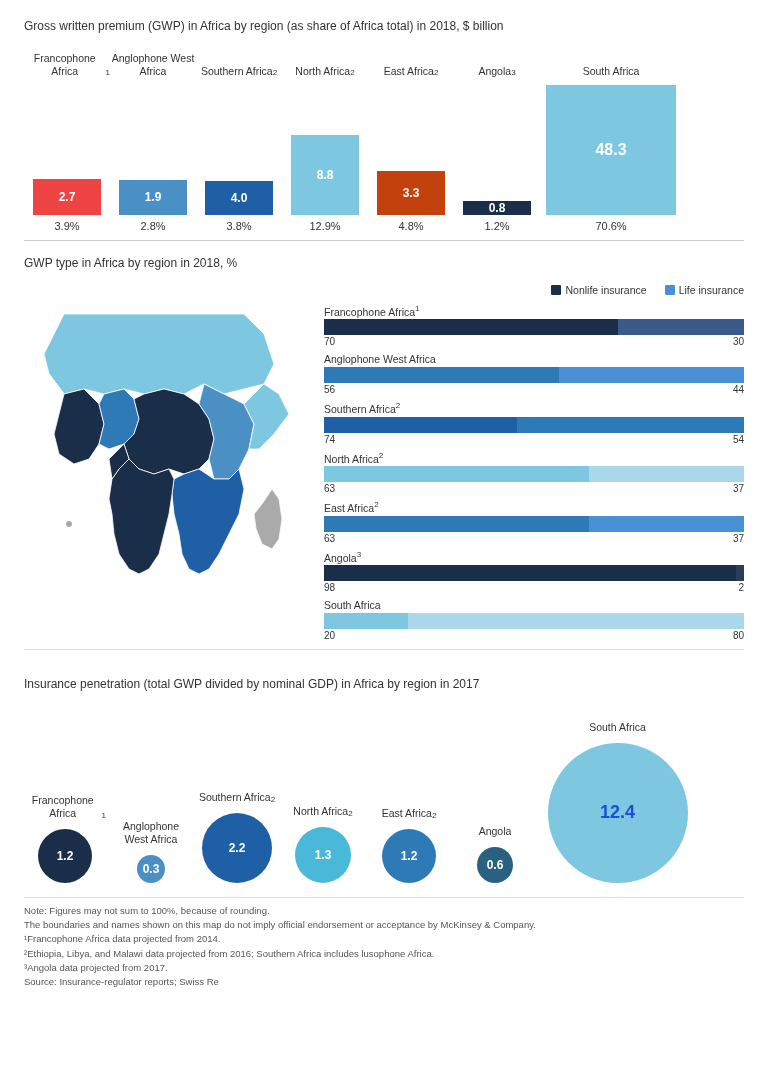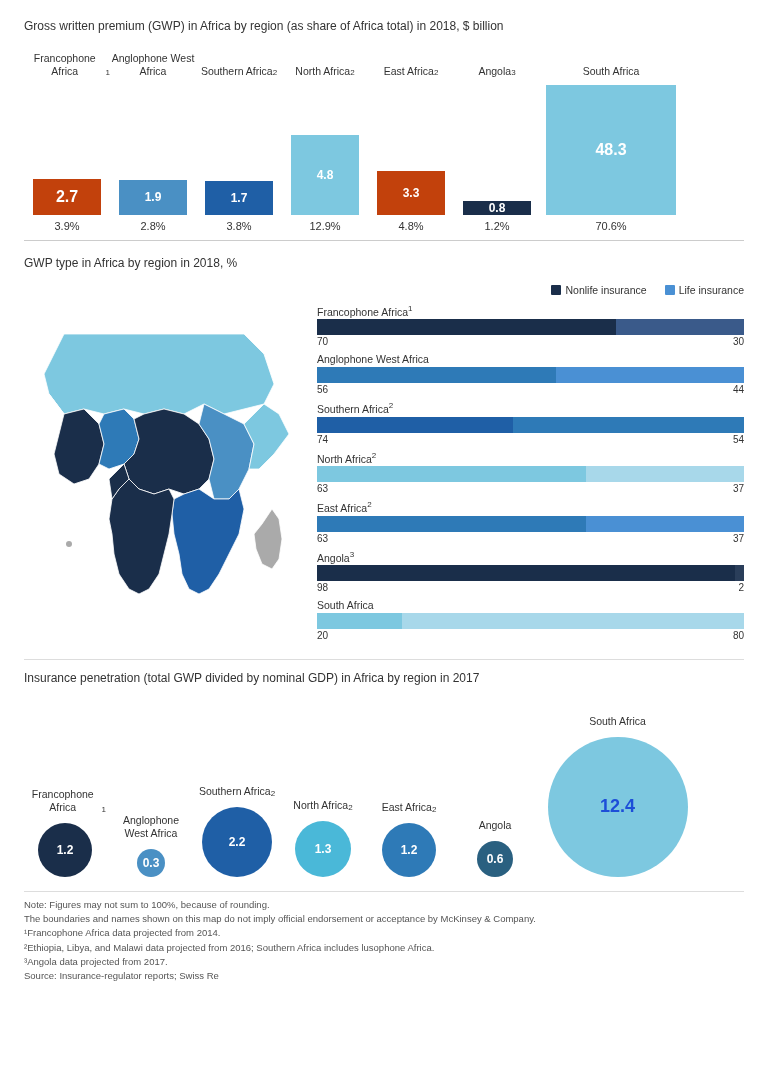--- a/index.html
+++ b/index.html
@@ -66,22 +66,22 @@
       margin-top: 5px;
       text-align: center;
     }
 
     
     .section2 {
       margin-top: 14px;
     }
     .section2-body {
       display: flex;
-      gap: 3px;
-      align-items: flex-end;
+      gap: 10px;
+      align-items: center;
     }
     .map-container {
       width: 290px;
       flex-shrink: 0;
     }
     .bar-chart-right {
       flex: 1;
     }
     .bar-legend {
       display: flex;
@@ -125,23 +125,23 @@
     .bar-row-values {
       display: flex;
       justify-content: space-between;
       font-size: 10px;
       color: #333;
       margin-top: 1px;
     }
 
     
     .section3 {
-      margin-top: 12px;
+      margin-top: 2px;
       border-top: 1px solid #ddd;
-      padding-top: 10px;
+      padding-top: 26px;
     }
     .bubble-row {
       display: flex;
       align-items: flex-end;
       margin-top: 10px;
       gap: 0;
     }
     .bubble-col {
       display: flex;
       flex-direction: column;
@@ -189,21 +189,21 @@
 <div class="page">
 
   <div class="section1">
     <div class="section-title">Gross written premium (GWP) in Africa by region (as share of Africa total) in 2018, $ billion</div>
     <div class="gwp-chart" id="gwp-bar-chart">
         <div class="gwp-col" style="width: 86px;">
     <div class="gwp-col-header">
       Francophone Africa<sup>1</sup>
     </div>
     <div class="gwp-bar-area">
-      <div class="gwp-bar" style="width:68px; height:36px; background:#c2410c; font-size:16px;">
+      <div class="gwp-bar" style="width:68px; height:36px; background:#ef4444; font-size:12px;">
         2.7
       </div>
     </div>
     <div class="gwp-pct">3.9%</div>
   </div>
         <div class="gwp-col" style="width: 86px;">
     <div class="gwp-col-header">
       Anglophone West Africa
     </div>
     <div class="gwp-bar-area">
@@ -212,32 +212,32 @@
       </div>
     </div>
     <div class="gwp-pct">2.8%</div>
   </div>
         <div class="gwp-col" style="width: 86px;">
     <div class="gwp-col-header">
       Southern Africa<sup>2</sup>
     </div>
     <div class="gwp-bar-area">
       <div class="gwp-bar" style="width:68px; height:34px; background:#1f5fa6; font-size:12px;">
-        1.7
+        4.0
       </div>
     </div>
     <div class="gwp-pct">3.8%</div>
   </div>
         <div class="gwp-col" style="width: 86px;">
     <div class="gwp-col-header">
       North Africa<sup>2</sup>
     </div>
     <div class="gwp-bar-area">
       <div class="gwp-bar" style="width:68px; height:80px; background:#7dc8e0; font-size:12px;">
-        4.8
+        8.8
       </div>
     </div>
     <div class="gwp-pct">12.9%</div>
   </div>
         <div class="gwp-col" style="width: 86px;">
     <div class="gwp-col-header">
       East Africa<sup>2</sup>
     </div>
     <div class="gwp-bar-area">
       <div class="gwp-bar" style="width:68px; height:44px; background:#c2410c; font-size:12px;">

